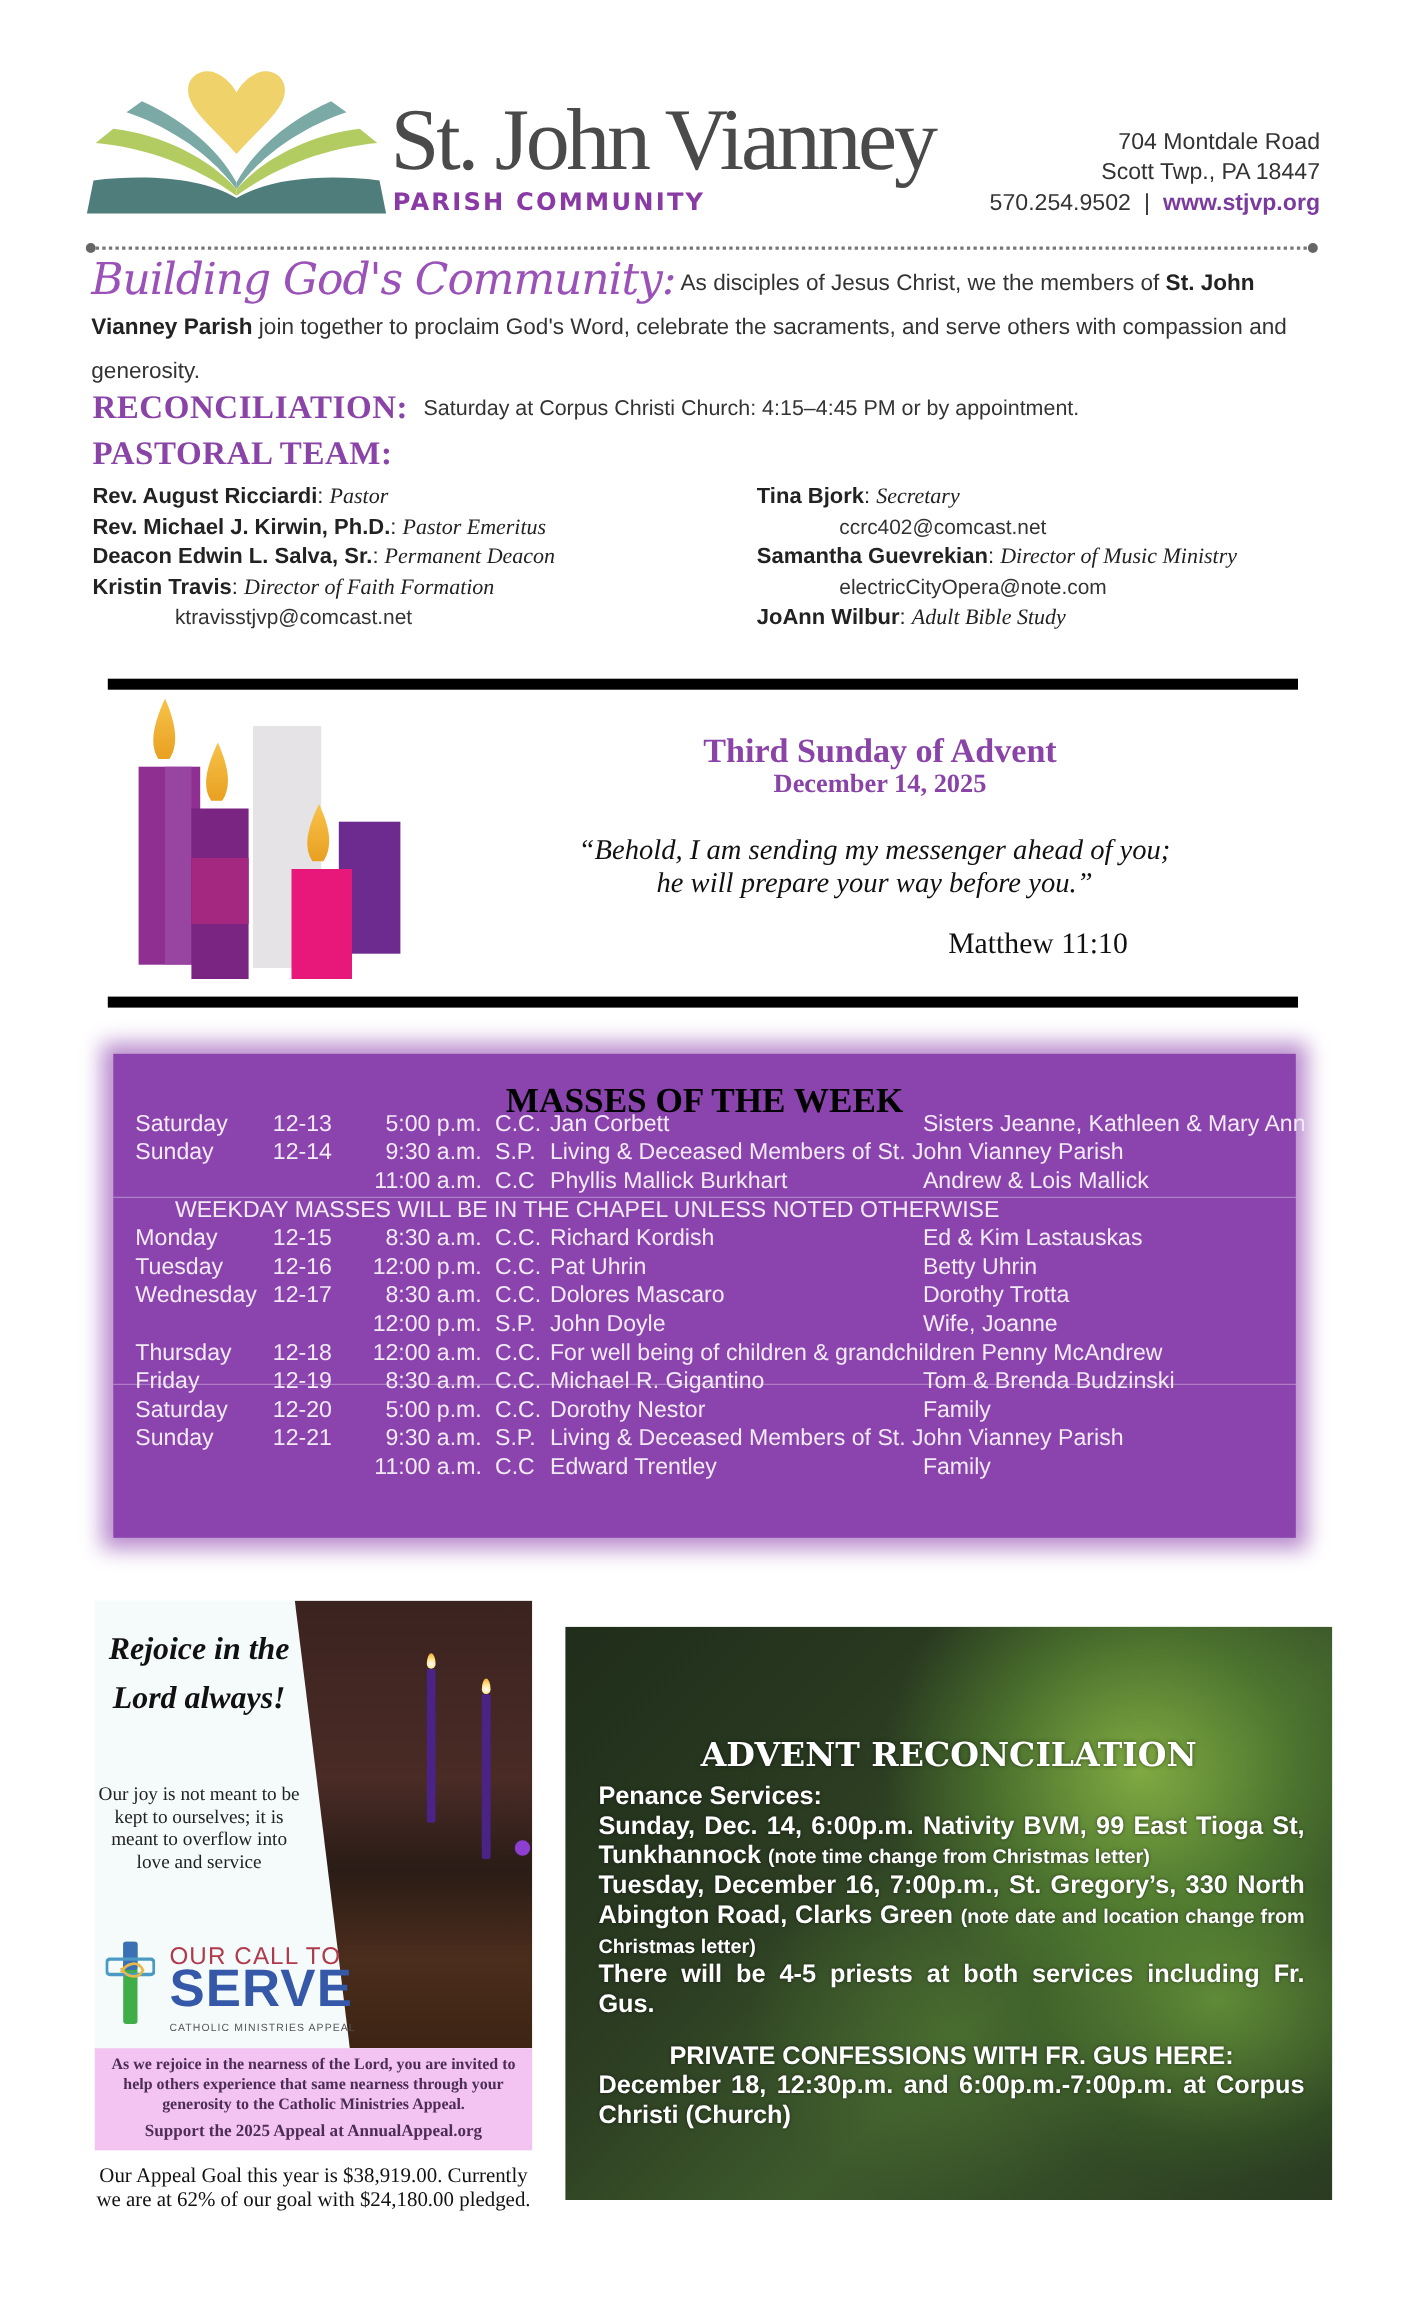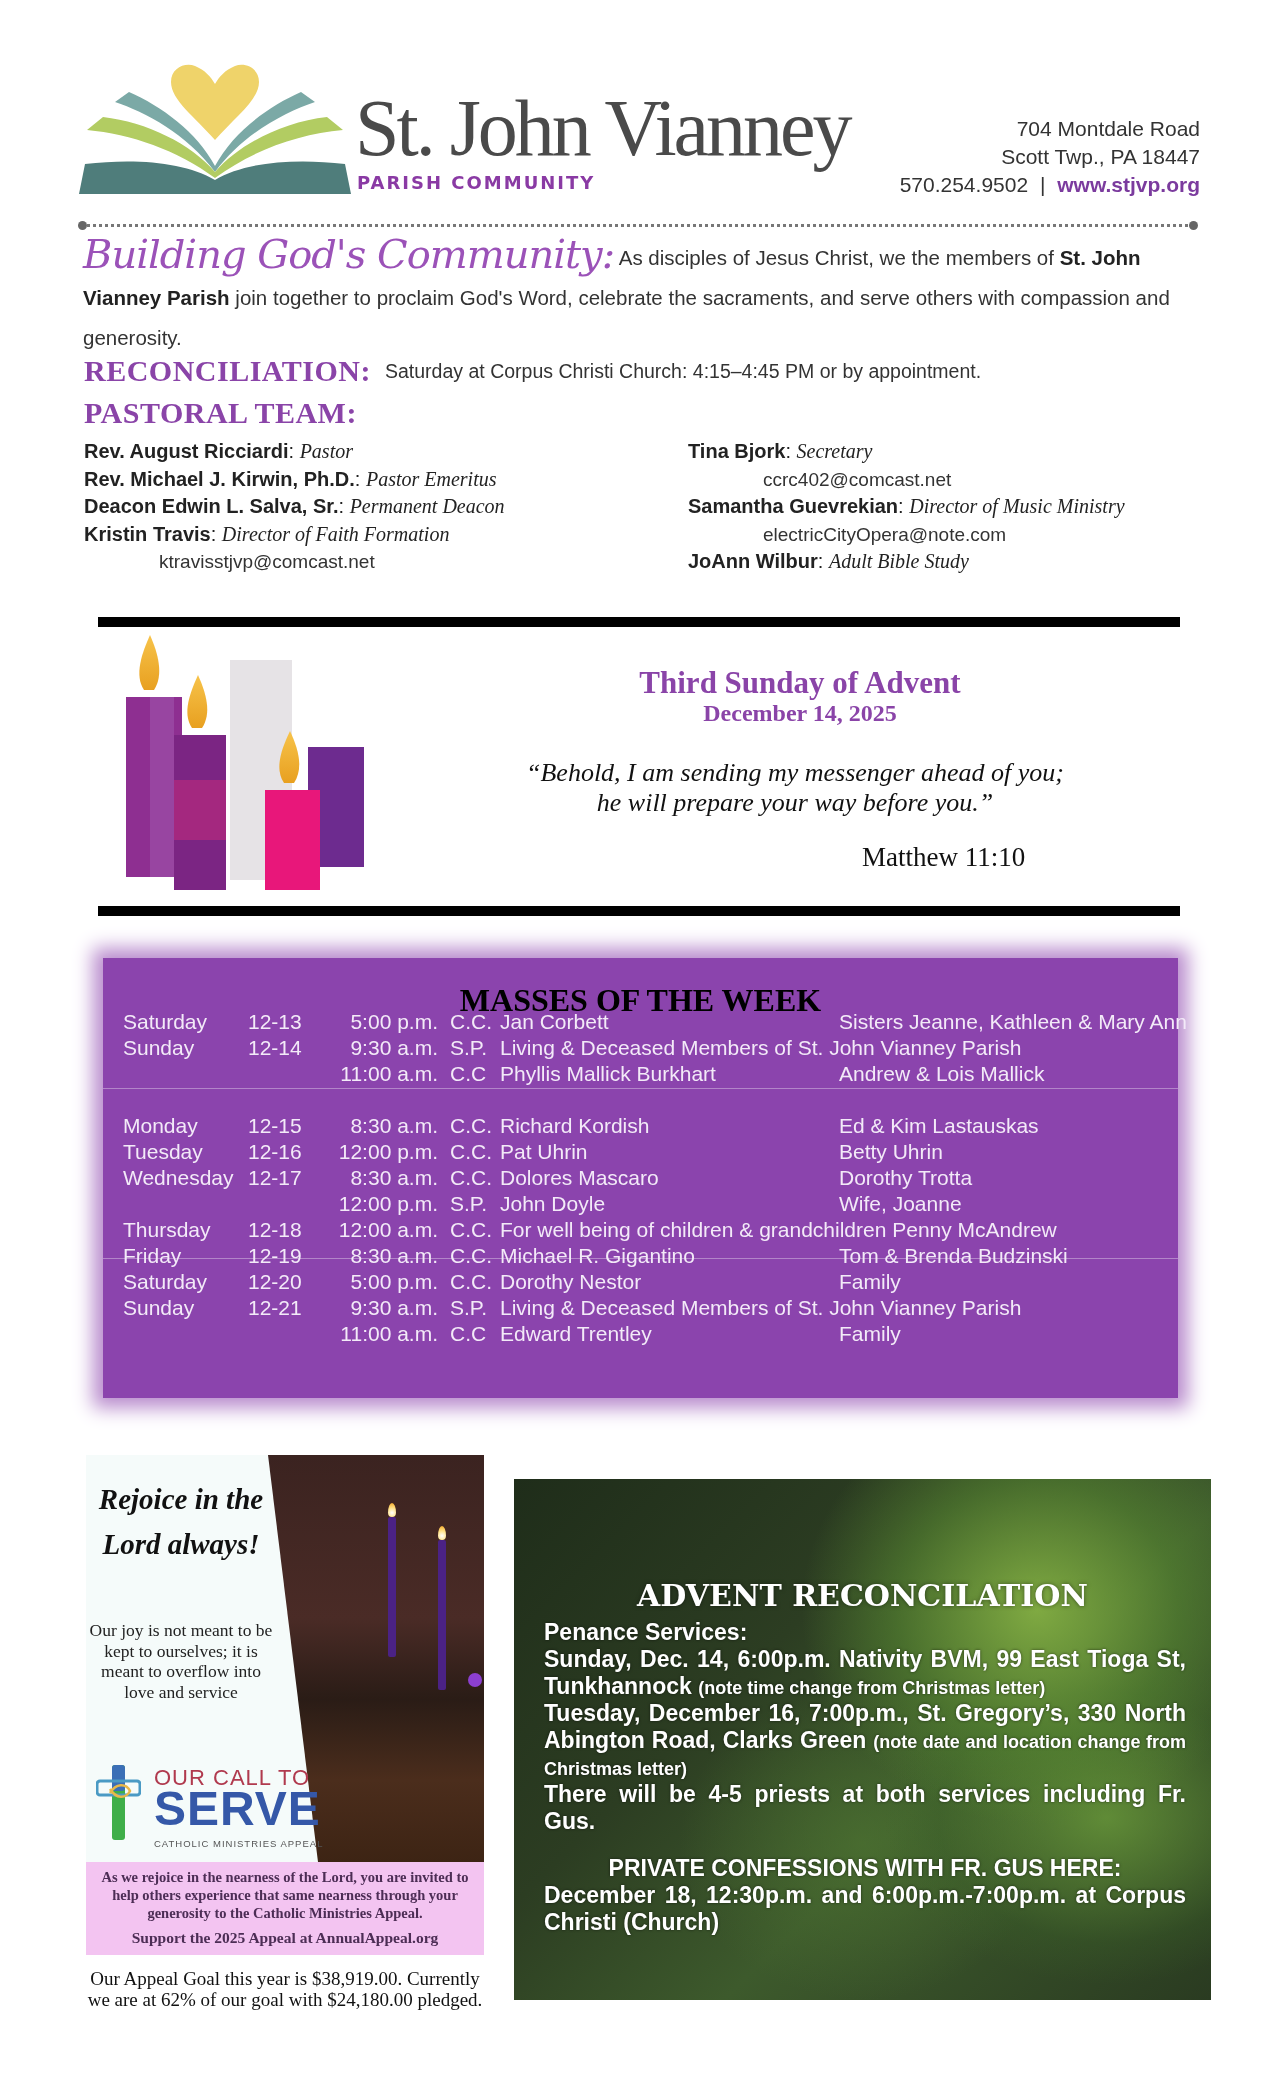--- a/index.html
+++ b/index.html
@@ -2,21 +2,21 @@
 <html><head>
 <meta charset="utf-8">
 <style>
   html, body { margin: 0; padding: 0; background: #ffffff; }
   body { width: 1275px; height: 2100px; position: relative; overflow: hidden; font-family: "DejaVu Sans", sans-serif; color: #222; }
   .abs { position: absolute; }
 
   
   #logo { left: 75px; top: 62px; width: 280px; height: 135px; }
   #brand-name { left: 355px; top: 88px; font-family: "Liberation Serif", serif; font-size: 80px; letter-spacing: -3px; color: #4a4a4a; line-height: 1; }
-  #brand-sub { left: 357px; top: 172px; font-family: "DejaVu Sans", sans-serif; font-weight: bold; font-size: 18px; letter-spacing: 2px; color: #8a3aa4; }
+  #brand-sub { left: 357px; top: 172px; font-family: "DejaVu Sans", sans-serif; font-weight: bold; font-size: 22px; letter-spacing: 2px; color: #8a3aa4; }
   #address { right: 75px; top: 115px; text-align: right; font-family: "Liberation Sans", sans-serif; font-size: 21px; color: #333; line-height: 28px; }
   #address .web { color: #7b3b9e; font-weight: bold; }
   #dotline { left: 82px; top: 224px; width: 1112px; height: 0; border-top: 3px dotted #777; }
   #dotline::before, #dotline::after { content: ""; position: absolute; top: -6px; width: 9px; height: 9px; border-radius: 50%; background: #666; }
   #dotline::before { left: -4px; } #dotline::after { right: -4px; }
 
   #mission { left: 83px; top: 234px; width: 1120px; font-family: "Liberation Sans", sans-serif; font-size: 20.5px; color: #333; line-height: 40px; }
   #mission .script { font-family: "DejaVu Serif", serif; font-style: italic; font-size: 40px; color: #9b52b8; letter-spacing: -1px; vertical-align: -3px; text-align: right; }
   #mission b { color: #222; }
 
@@ -183,20 +183,21 @@
   </div>
   <div class="mrow" style="top:104px">
     <span class="c-day"></span>
     <span class="c-date"></span>
     <span class="c-time">11:00 a.m.</span>
     <span class="c-loc">C.C</span>
     <span class="c-int">Phyllis Mallick Burkhart</span>
     <span class="c-req">Andrew &amp; Lois Mallick</span>
   </div>
   <div class="hline" style="top:130px"></div>
+  <div class="notice" style="top:130px">WEEKDAY MASSES WILL BE IN THE CHAPEL UNLESS NOTED OTHERWISE</div>
 
   <div class="mrow" style="top:156px">
     <span class="c-day">Monday</span>
     <span class="c-date">12-15</span>
     <span class="c-time">8:30 a.m.</span>
     <span class="c-loc">C.C.</span>
     <span class="c-int">Richard Kordish</span>
     <span class="c-req">Ed &amp; Kim Lastauskas</span>
   </div>
   <div class="mrow" style="top:182px">

